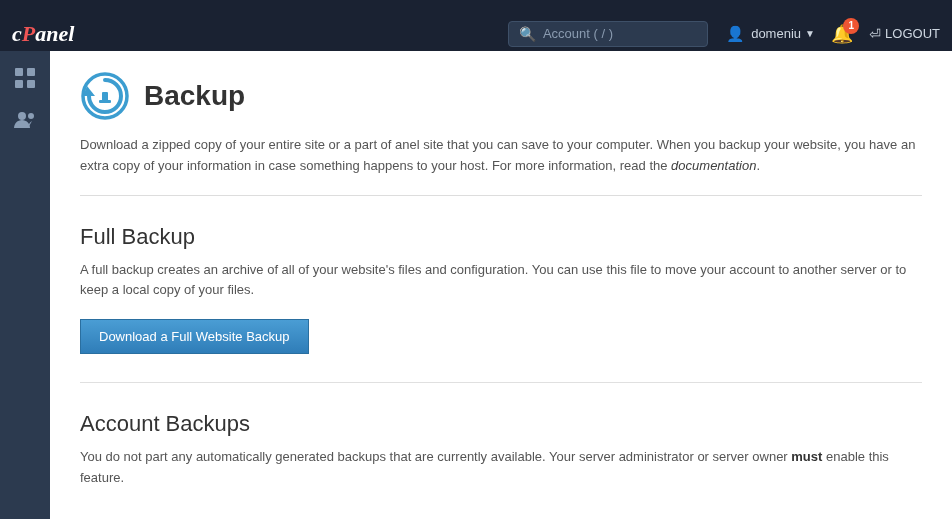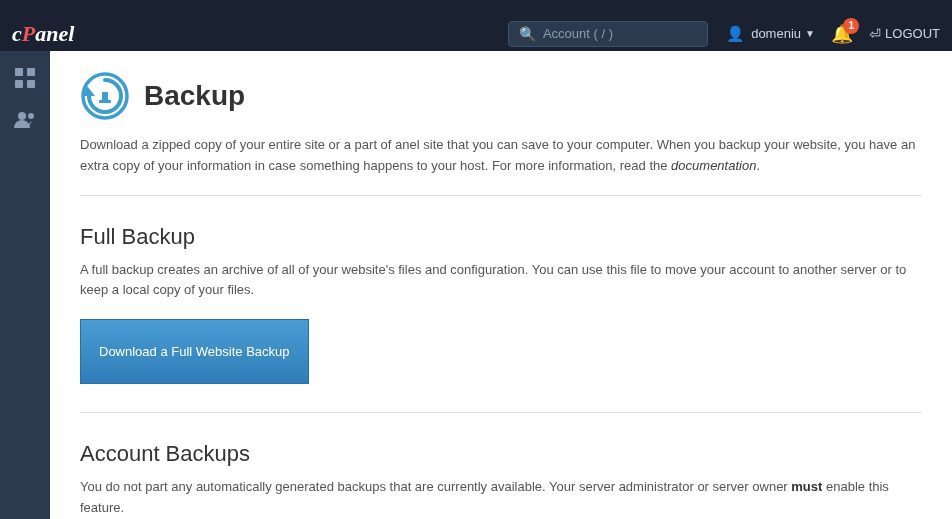--- a/index.html
+++ b/index.html
@@ -174,21 +174,21 @@
       color: #555;
       line-height: 1.6;
       margin-bottom: 18px;
     }
     .btn-primary {
       background: #3c8ec9;
       background: linear-gradient(to bottom, #4a9dd4, #2f7db8);
       color: #fff;
       border: 1px solid #2a6fa0;
       border-radius: 0;
-      padding: 24px 18px;
+      padding: 9px 18px;
       font-size: 13px;
       cursor: pointer;
       display: inline-block;
     }
     .section-divider {
       border: none;
       border-top: 1px solid #e0e0e0;
       margin: 28px 0 18px 0;
     }
     .section-account-desc {

